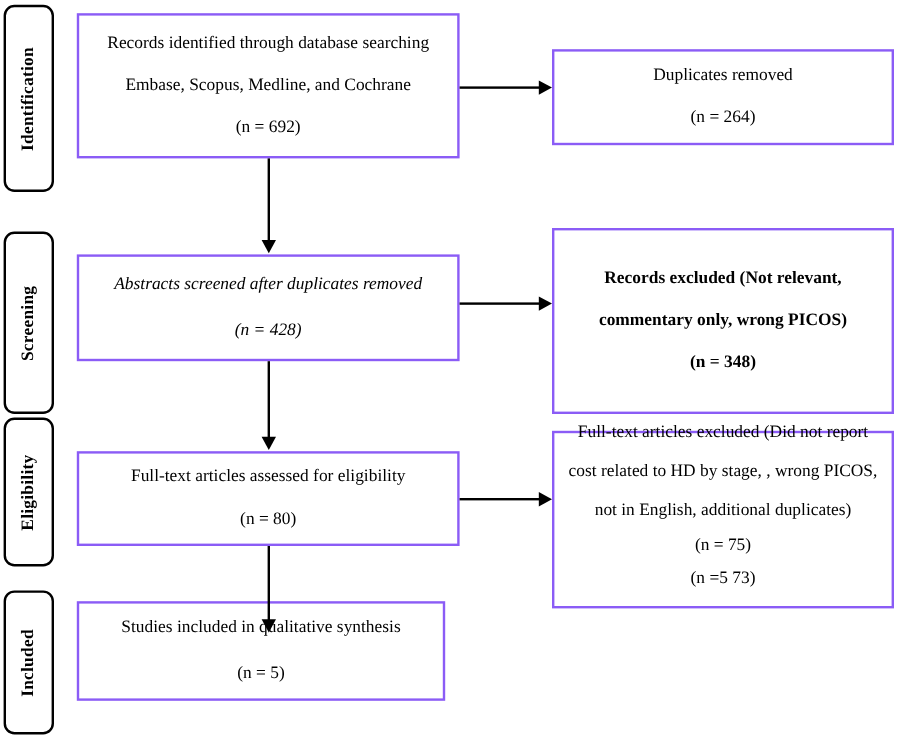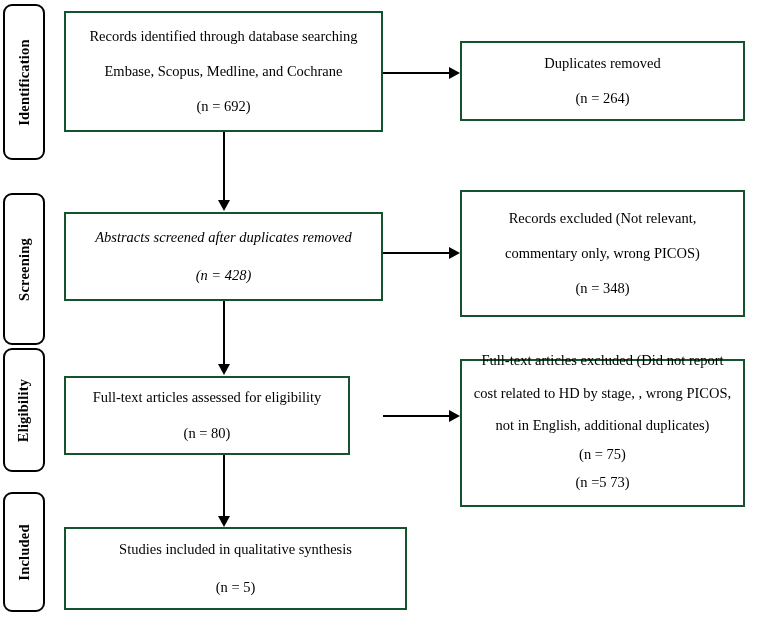--- a/index.html
+++ b/index.html
@@ -34,21 +34,21 @@
     font-size: 14.5px;
     letter-spacing: 0.2px;
     color: #000000;
     font-family: "Liberation Serif", "DejaVu Serif", serif;
   }
 
   
   .box {
     position: absolute;
     box-sizing: border-box;
-    border: 2px solid #14532d;
+    border: 2px solid #8b5cf6;
     background: #ffffff;
     display: flex;
     flex-direction: column;
     align-items: center;
     justify-content: center;
     text-align: center;
     color: #000000;
   }
   .box .line {
     font-size: 14.5px;
@@ -109,36 +109,36 @@
     <div class="line" style="margin-bottom:20px;">Records identified through database searching</div>
     <div class="line" style="margin-bottom:20px;">Embase, Scopus, Medline, and Cochrane</div>
     <div class="line">(n = 692)</div>
   </div>
 
   <div class="box" style="left:64px; top:212px; width:319px; height:89px; padding:6px 10px;font-style:italic;">
     <div class="line" style="margin-bottom:22px;">Abstracts screened after duplicates removed</div>
     <div class="line">(n = 428)</div>
   </div>
 
-  <div class="box" style="left:64px; top:376px; width:286px; height:79px; padding:6px 10px;">
+  <div class="box" style="left:64px; top:376px; width:319px; height:79px; padding:6px 10px;">
     <div class="line" style="margin-bottom:20px;">Full-text articles assessed for eligibility</div>
     <div class="line">(n = 80)</div>
   </div>
 
-  <div class="box" style="left:64px; top:527px; width:343px; height:83px; padding:6px 10px;">
+  <div class="box" style="left:64px; top:501px; width:307px; height:83px; padding:6px 10px;">
     <div class="line" style="margin-bottom:22px;">Studies included in qualitative synthesis</div>
     <div class="line">(n = 5)</div>
   </div>
 
   <div class="box" style="left:460px; top:41px; width:285px; height:80px; padding:6px 8px;">
     <div class="line" style="margin-bottom:20px;font-family:Liberation Serif, serif;">Duplicates removed</div>
     <div class="line">(n = 264)</div>
   </div>
 
-  <div class="box" style="left:460px; top:190px; width:285px; height:127px; padding:6px 8px;">
+  <div class="box" style="left:460px; top:190px; width:285px; height:155px; padding:6px 8px;font-weight:bold;">
     <div class="line" style="margin-bottom:20px;">Records excluded (Not relevant,</div>
     <div class="line" style="margin-bottom:20px;">commentary only, wrong PICOS)</div>
     <div class="line">(n = 348)</div>
   </div>
 
   <div class="box" style="left:460px; top:359px; width:285px; height:148px; padding:8px 6px;">
     <div class="line" style="margin-bottom:17px;">Full-text articles excluded (Did not report</div>
     <div class="line" style="margin-bottom:17px;text-align:right;">cost related to HD by stage, , wrong PICOS,</div>
     <div class="line" style="margin-bottom:14px;">not in English, additional duplicates)</div>
     <div class="line" style="margin-bottom:13px;">(n = 75)</div>

